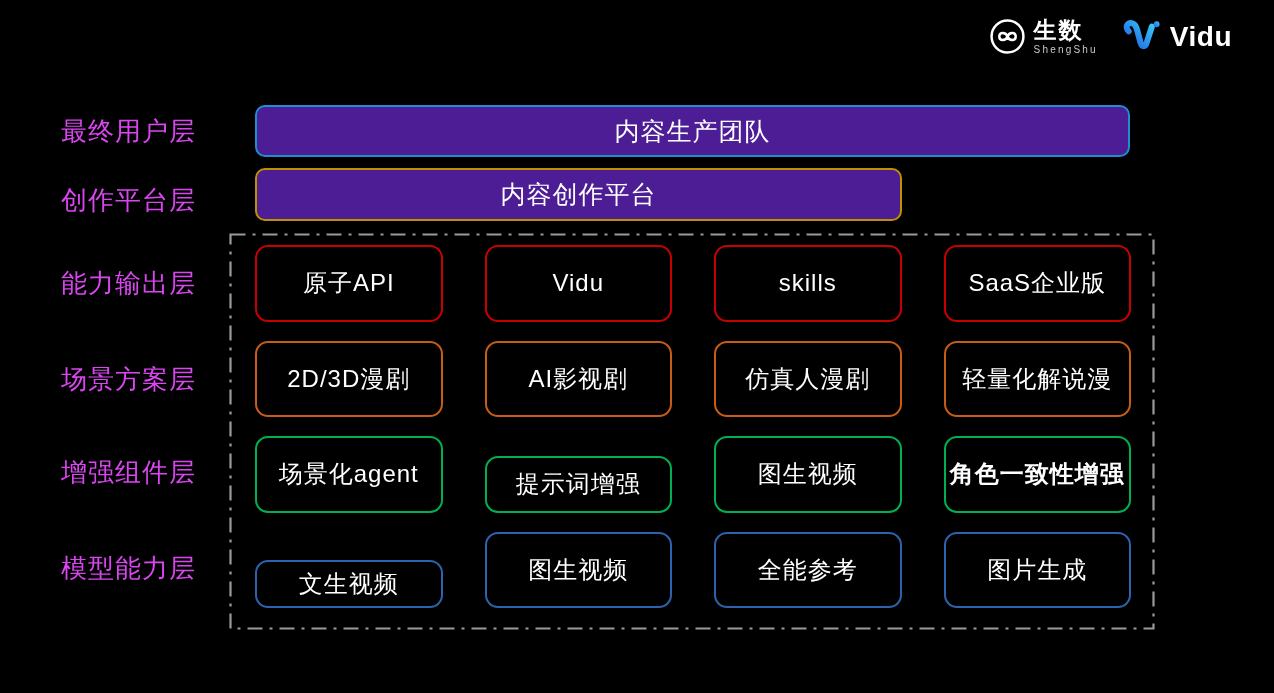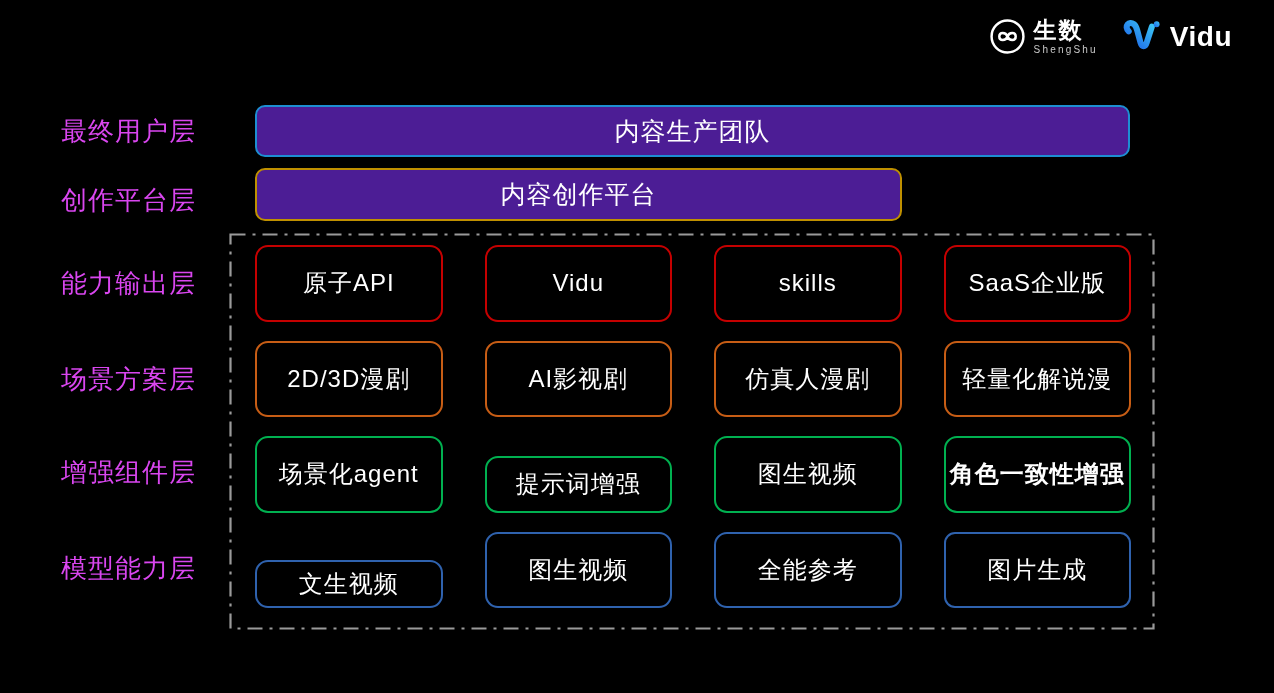--- a/index.html
+++ b/index.html
@@ -105,17 +105,17 @@
       <div class="cap-box" style="border-color: rgb(199, 93, 21);">轻量化解说漫</div>
 
       <div class="cap-box" style="border-color: rgb(0, 176, 80);">场景化agent</div>
       <div class="cap-box" style="border-color: rgb(0, 176, 80); margin-top: 20px;">提示词增强</div>
       <div class="cap-box" style="border-color: rgb(0, 176, 80);">图生视频</div>
       <div class="cap-box" style="border-color: rgb(0, 176, 80); font-weight: bold;">角色一致性增强</div>
 
       <div class="cap-box" style="border-color: rgb(47, 98, 174); margin-top: 28px;">文生视频</div>
       <div class="cap-box" style="border-color: rgb(47, 98, 174);">图生视频</div>
       <div class="cap-box" style="border-color: rgb(47, 98, 174);">全能参考</div>
-      <div class="cap-box" style="border-color: rgb(47, 98, 174); border-radius: 11px;">图片生成</div>
+      <div class="cap-box" style="border-color: rgb(47, 98, 174);">图片生成</div>
     </div>
   </div>
 
 </div>
 
 </body></html>

